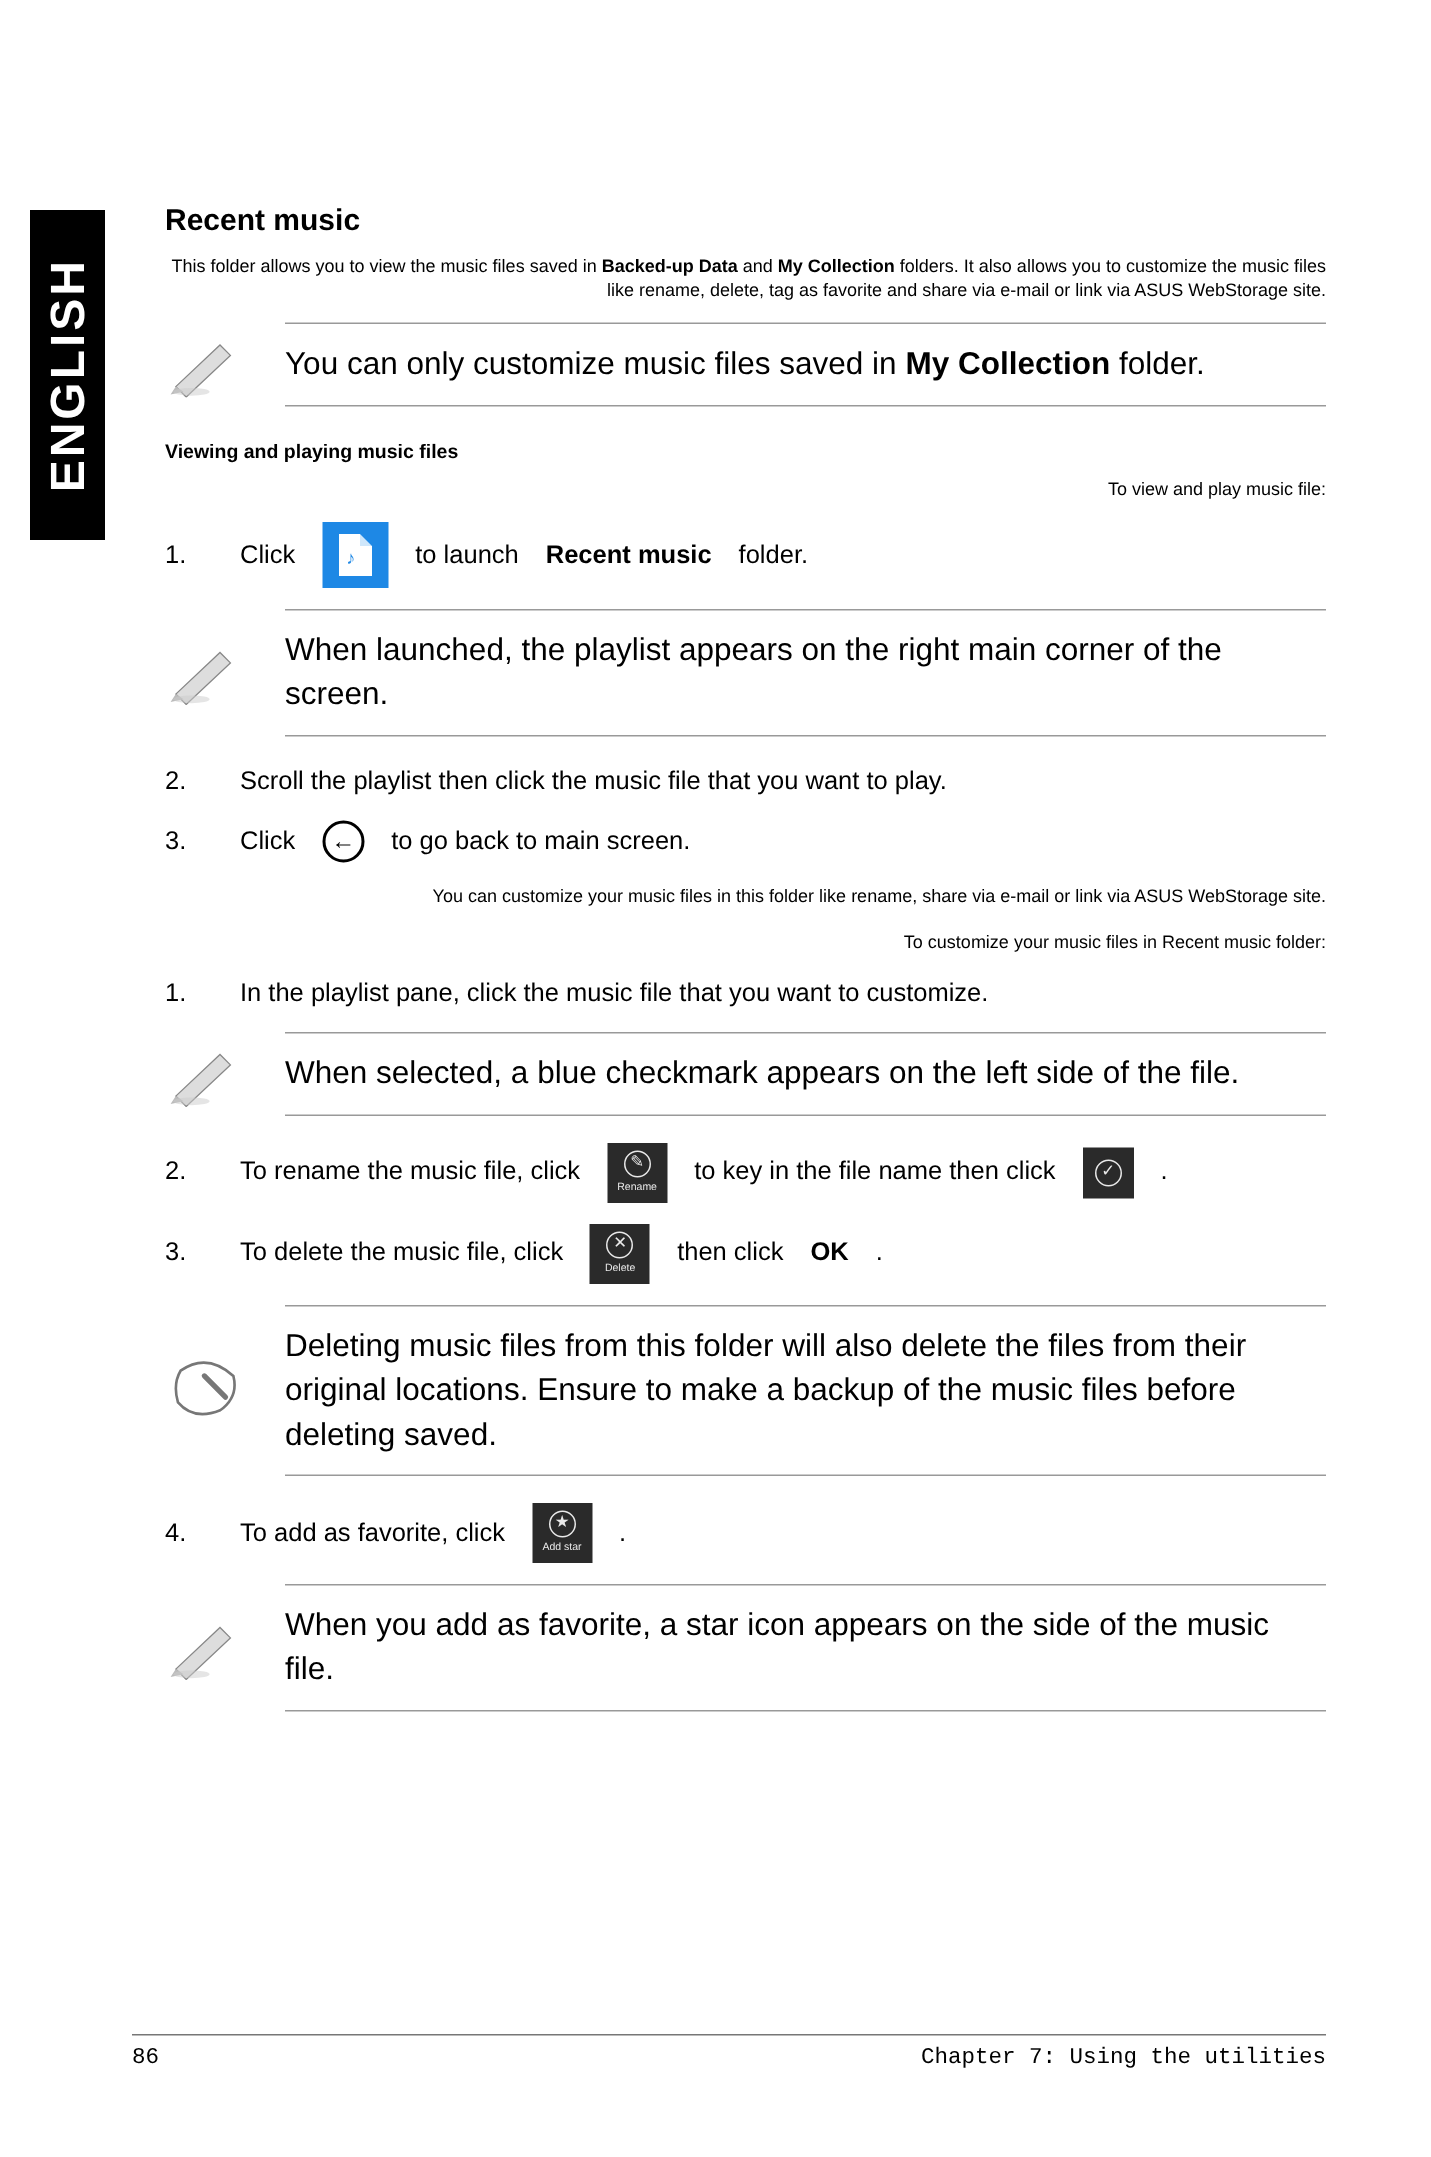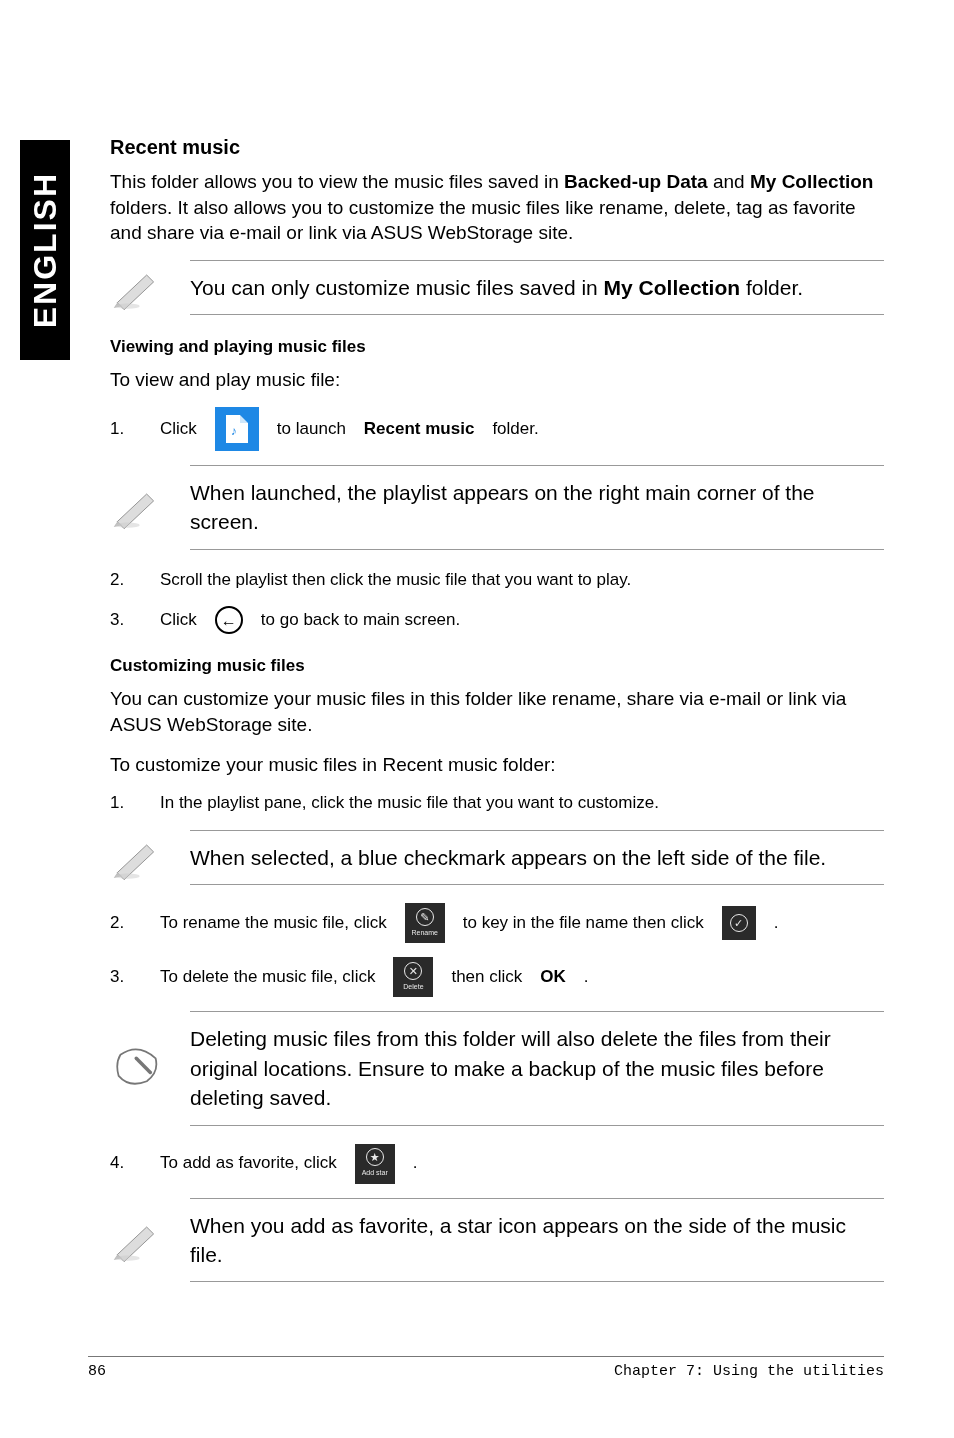--- a/index.html
+++ b/index.html
@@ -36,23 +36,24 @@
     right: 70px;
     top: 120px;
     margin-top: 16px;
   }
   h2.section-title {
     font-size: 20px;
     font-weight: bold;
     margin-bottom: 10px;
   }
   p.body {
-    font-size: 19px;
+    font-size: 12px;
     line-height: 1.35;
     margin-bottom: 14px;
+    text-align: right;
   }
   .note-row {
     display: flex;
     align-items: center;
     gap: 24px;
     margin-bottom: 18px;
   }
   .note-icon {
     flex: 0 0 56px;
     height: 48px;
@@ -62,21 +63,21 @@
   }
   .note-text {
     flex: 1;
     font-size: 21px;
     line-height: 1.4;
     border-top: 1px solid #999;
     border-bottom: 1px solid #999;
     padding: 12px 0;
   }
   .subhead {
-    font-size: 17px;
+    font-size: 13px;
     font-weight: bold;
     margin-top: 22px;
     margin-bottom: 10px;
   }
   ol.steps {
     list-style: none;
     margin-left: 0;
   }
   ol.steps li {
     font-size: 17px;
@@ -253,21 +254,20 @@
     <li>
       <span class="num">3.</span>
       <span class="step-body">
         <span>Click </span>
         <span class="inline-icon back-circle">←</span>
         <span> to go back to main screen.</span>
       </span>
     </li>
   </ol>
 
-  <div class="subhead">Customizing music files</div>
   <p class="body">You can customize your music files in this folder like rename, share via e-mail or link via ASUS WebStorage site.</p>
   <p class="body">To customize your music files in Recent music folder:</p>
 
   <ol class="steps">
     <li>
       <span class="num">1.</span>
       <span class="step-body">In the playlist pane, click the music file that you want to customize.</span>
     </li>
   </ol>
 

